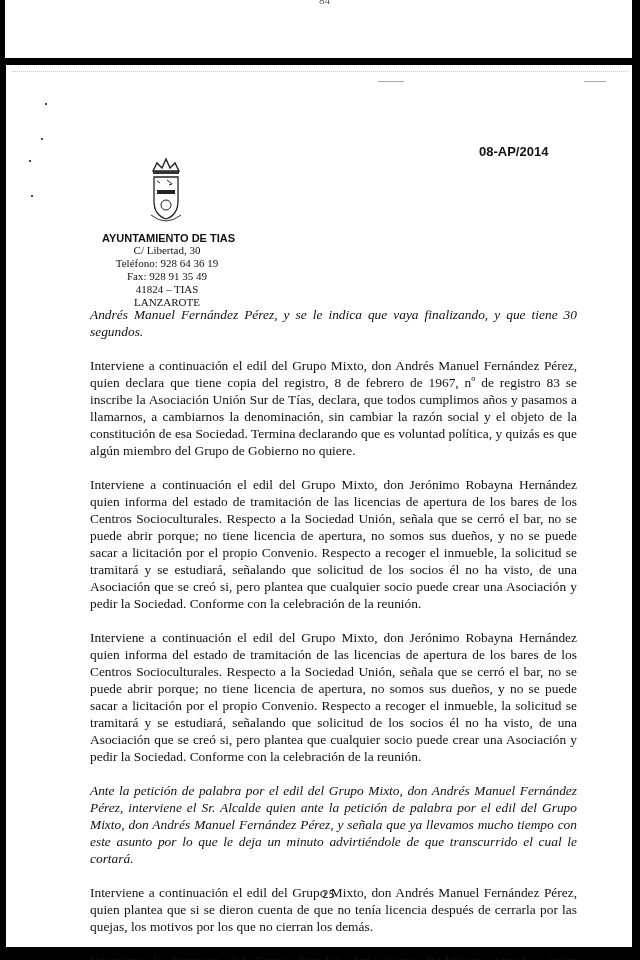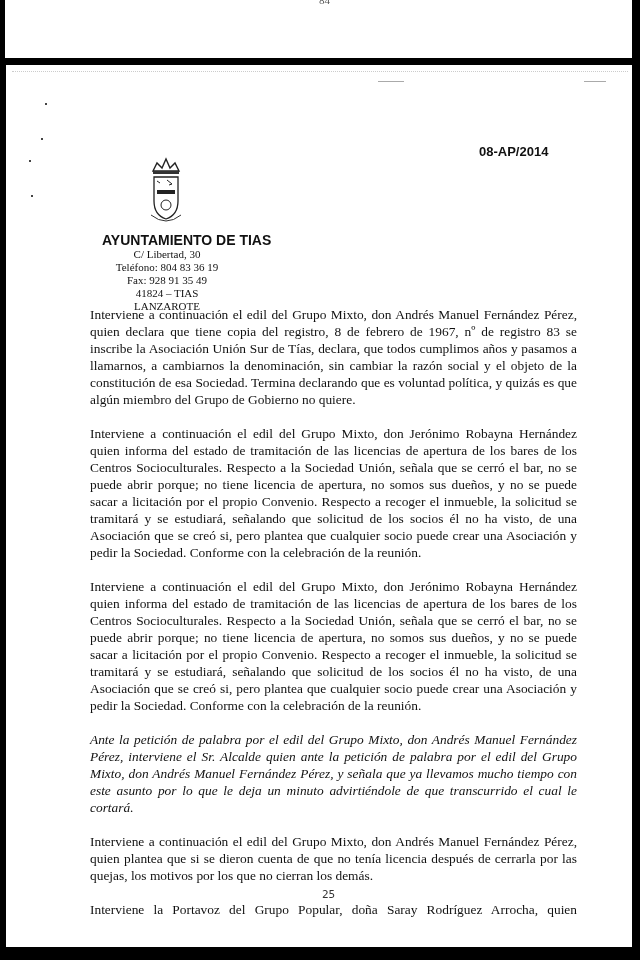--- a/index.html
+++ b/index.html
@@ -8,21 +8,21 @@
   .page-top { position:absolute; left:5px; top:0; width:627px; height:58px; background:#fff; }
   .page-top .cut { position:absolute; left:314px; top:-6px; font-size:11px; color:#555; }
   .page { position:absolute; left:6px; top:65px; width:626px; height:882px; background:#fff; }
   .scanline { position:absolute; left:6px; right:4px; top:6px; border-top:1px dotted #ccc; }
   .dash { position:absolute; height:1px; background:#aaa; }
   .speck { position:absolute; width:2px; height:2px; background:#444; }
   .docref { position:absolute; left:473px; top:79px; font-family:"Liberation Sans", sans-serif;
             font-weight:bold; font-size:13px; }
   .crest { position:absolute; left:141px; top:92px; width:38px; height:70px; }
   .org { position:absolute; left:96px; top:167px; width:130px; text-align:center; }
-  .org .name { font-family:"Liberation Sans", sans-serif; font-weight:bold; font-size:14px; white-space:nowrap; }
+  .org .name { font-family:"Liberation Sans", sans-serif; font-weight:bold; font-size:11px; white-space:nowrap; }
   .org .line { font-size:11px; line-height:13px; }
   .body { position:absolute; left:84px; top:241px; width:487px; font-size:13.4px; line-height:17px; text-align:justify; }
   .body p { margin:0 0 17px 0; }
   .body p.i { font-style:italic; }
   .pgnum { position:absolute; left:316px; top:823px; font-family:"DejaVu Sans Mono", monospace; font-size:11px; color:#333; }
 </style>
 </head>
 <body>
 
 <div class="page-top">
@@ -46,27 +46,28 @@
     <path d="M7 20 L31 20 L31 44 Q31 58 19 62 Q7 58 7 44 Z" fill="none" stroke="#222" stroke-width="1.3"></path>
     <path d="M10 24 l3 2 M20 23 l5 4 l-3 1" stroke="#222" stroke-width="1" fill="none"></path>
     <rect x="10" y="33" width="18" height="4" fill="#222"></rect>
     <circle cx="19" cy="48" r="5" fill="none" stroke="#222" stroke-width="1"></circle>
     <path d="M4 58 Q19 70 34 58" fill="none" stroke="#333" stroke-width="1"></path>
   </svg>
 
   <div class="org">
     <div class="name">AYUNTAMIENTO DE TIAS</div>
     <div class="line">C/ Libertad, 30</div>
-    <div class="line">Teléfono:  804 83 36 19</div>
+    <div class="line">Teléfono:  928 64 36 19</div>
     <div class="line">Fax:  928 91 35 49</div>
     <div class="line">41824 – TIAS</div>
     <div class="line">LANZAROTE</div>
   </div>
 
   <div class="body">
+    <p class="i">Andrés Manuel Fernández Pérez, y se le indica que vaya finalizando, y que tiene 30 segundos.</p>
     <p>Interviene a continuación el edil del Grupo Mixto, don Andrés Manuel Fernández Pérez, quien declara que tiene copia del registro, 8 de febrero de 1967, nº de registro 83 se inscribe la Asociación Unión Sur de Tías, declara, que todos cumplimos años y pasamos a llamarnos, a cambiarnos la denominación, sin cambiar la razón social y el objeto de la constitución de esa Sociedad. Termina declarando que es voluntad política, y quizás es que algún miembro del Grupo de Gobierno no quiere.</p>
     <p>Interviene a continuación el edil del Grupo Mixto, don Jerónimo Robayna Hernández quien informa del estado de tramitación de las licencias de apertura de los bares de los Centros Socioculturales. Respecto a la Sociedad Unión, señala que se cerró el bar,  no se puede abrir porque; no tiene licencia de apertura, no somos sus dueños, y no se puede sacar a licitación por el propio Convenio. Respecto a recoger el inmueble, la solicitud se tramitará y se estudiará, señalando que solicitud de los socios él no ha visto, de una Asociación que se creó si, pero plantea que cualquier socio puede crear una Asociación y pedir la Sociedad. Conforme con la celebración de la reunión.</p>
     <p>Interviene a continuación el edil del Grupo Mixto, don Jerónimo Robayna Hernández quien informa del estado de tramitación de las licencias de apertura de los bares de los Centros Socioculturales. Respecto a la Sociedad Unión, señala que se cerró el bar,  no se puede abrir porque; no tiene licencia de apertura,  no somos sus dueños, y no se puede sacar a licitación por el propio Convenio. Respecto a recoger el inmueble, la solicitud se tramitará y se estudiará, señalando que solicitud de los socios él no ha visto, de una Asociación que se creó si, pero plantea que cualquier socio puede crear una Asociación y pedir la Sociedad. Conforme con la celebración de la reunión.</p>
     <p class="i">Ante la petición de palabra por el edil del Grupo Mixto, don Andrés Manuel Fernández Pérez, interviene el Sr. Alcalde quien ante la petición de palabra por el edil del Grupo Mixto, don Andrés Manuel Fernández Pérez, y señala que ya llevamos mucho tiempo con este asunto por lo que le deja un minuto advirtiéndole de que transcurrido el cual le cortará.</p>
     <p>Interviene a continuación el edil del Grupo Mixto, don Andrés Manuel Fernández Pérez, quien plantea que si se dieron cuenta de que no tenía licencia después de cerrarla por las quejas, los motivos por los que no cierran los demás.</p>
     <p style="text-align-last:justify;">Interviene la Portavoz del Grupo Popular, doña Saray Rodríguez Arrocha, quien</p>
   </div>
 
   <div class="pgnum">25</div>
 </div>

